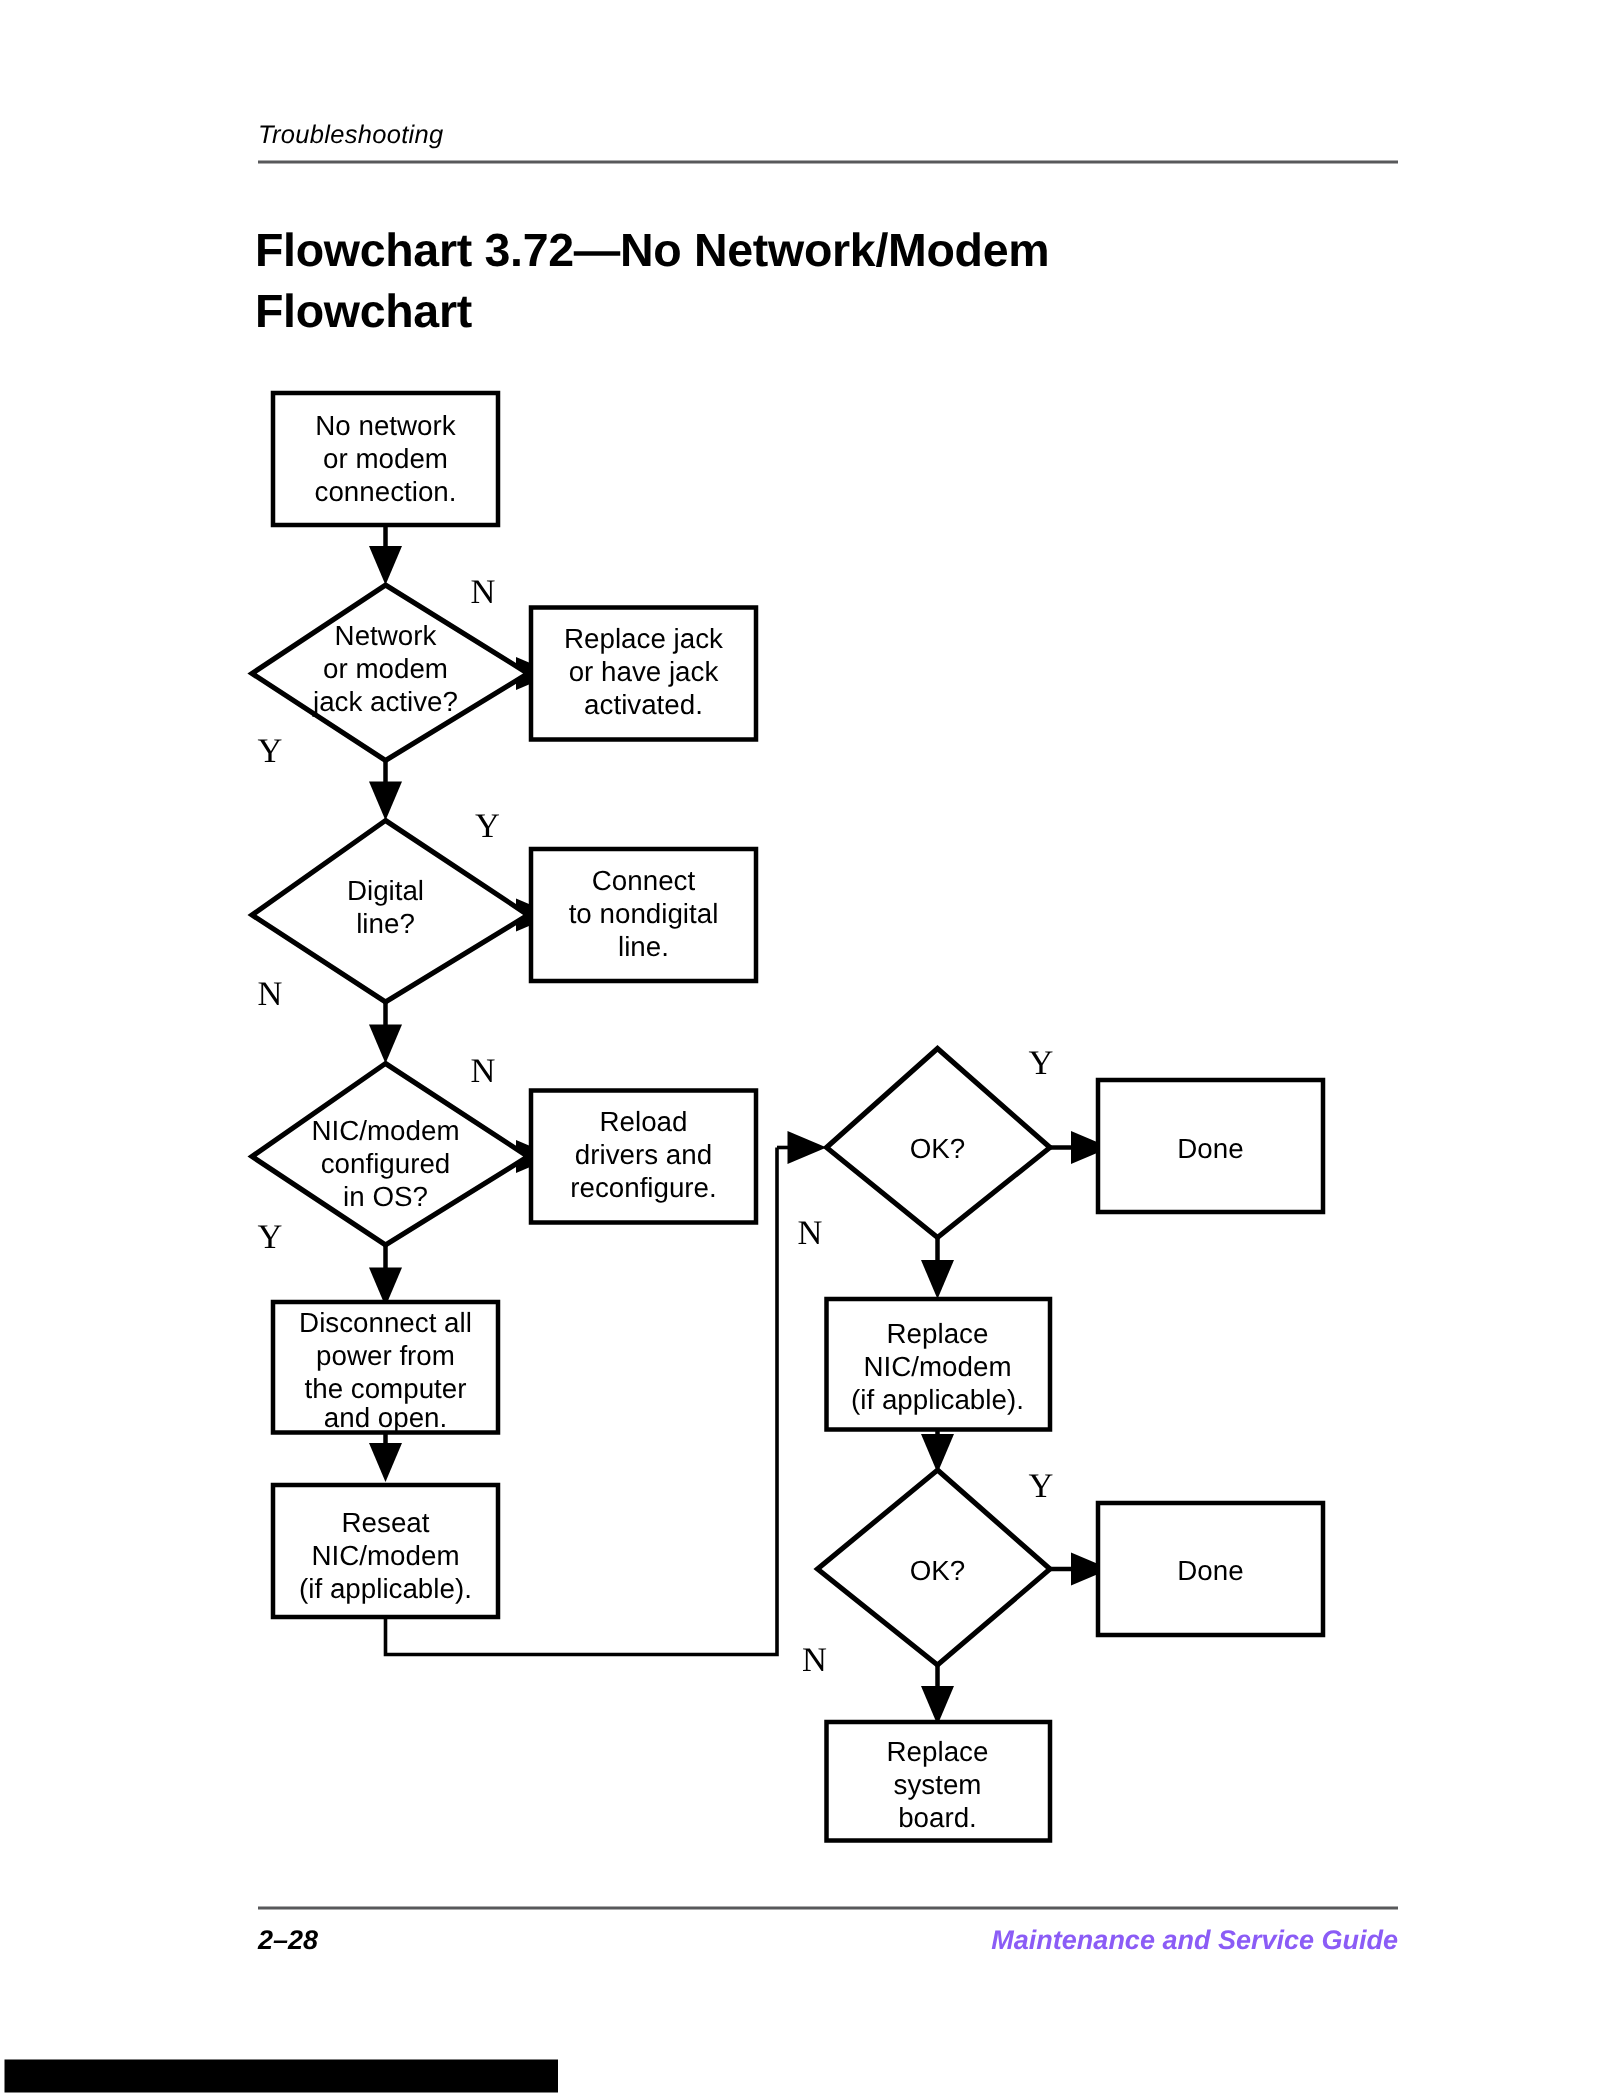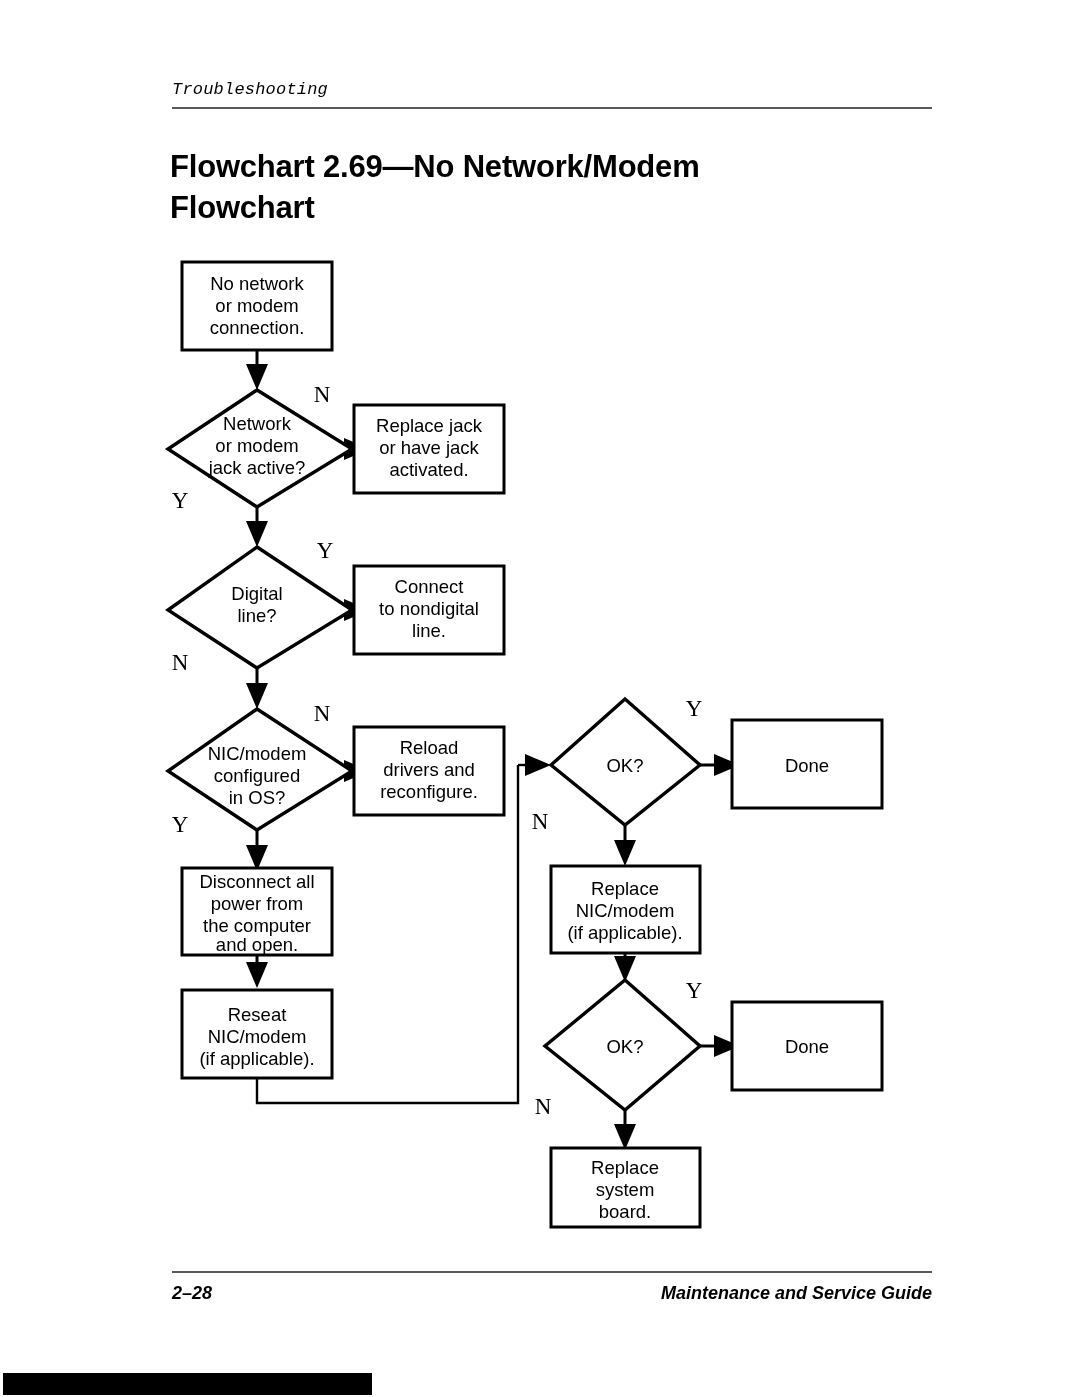--- a/index.html
+++ b/index.html
@@ -19,21 +19,21 @@
   .page {
     position: absolute;
     inset: 0;
   }
 
   
   .running-head {
     position: absolute;
     left: 172px;
     top: 80px;
-    font-family: Liberation Mono, monospace;
+    font-family: Liberation Sans, sans-serif;
     font-style: italic;
     font-size: 17px;
     letter-spacing: 0.2px;
     color: #000;
   }
   .head-rule {
     position: absolute;
     left: 172px;
     top: 107px;
     width: 760px;
@@ -121,42 +121,42 @@
     text-align: right;
   }
   .guide-title {
     position: absolute;
     right: 148px;
     top: 1283px;
     font-family: "Liberation Sans", sans-serif;
     font-style: italic;
     font-weight: bold;
     font-size: 18px;
-    color: #000000;
+    color: #8b5cf6;
     text-align: right;
   }
   .bottom-bar {
     position: absolute;
     left: 3px;
     top: 1373px;
     width: 369px;
     height: 22px;
     background: #000000;
   }
 </style>
 </head>
 <body>
 
 <div class="page">
 
   <div class="running-head">Troubleshooting</div>
   <div class="head-rule"></div>
 
   <div class="chapter-title">
-    <span>Flowchart 2.69—No Network/Modem</span><br>
+    <span>Flowchart 3.72—No Network/Modem</span><br>
     <span>Flowchart</span>
   </div>
 
   <svg id="flow" viewBox="0 0 1080 1397">
 
     <g>
       <line class="conn" x1="257" y1="350" x2="257" y2="372"></line>
       <polygon class="arrow-head" points="257,390 246,364 268,364"></polygon>
     </g>
 

